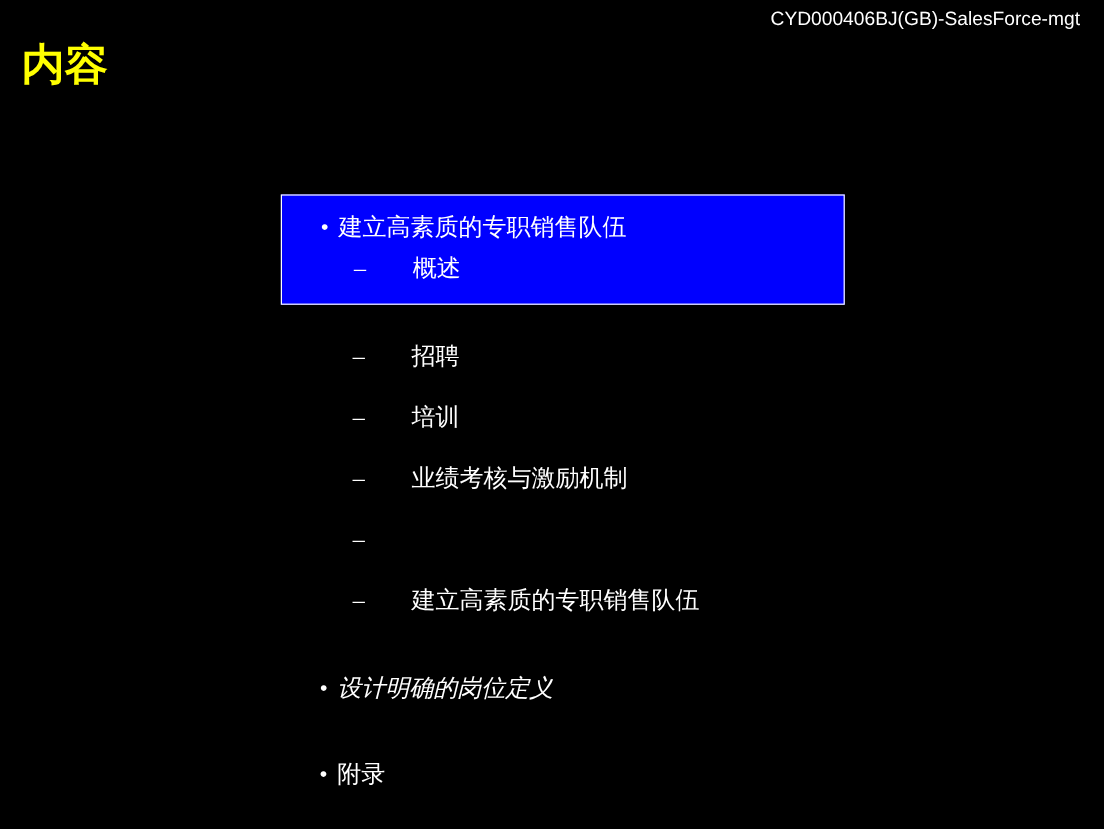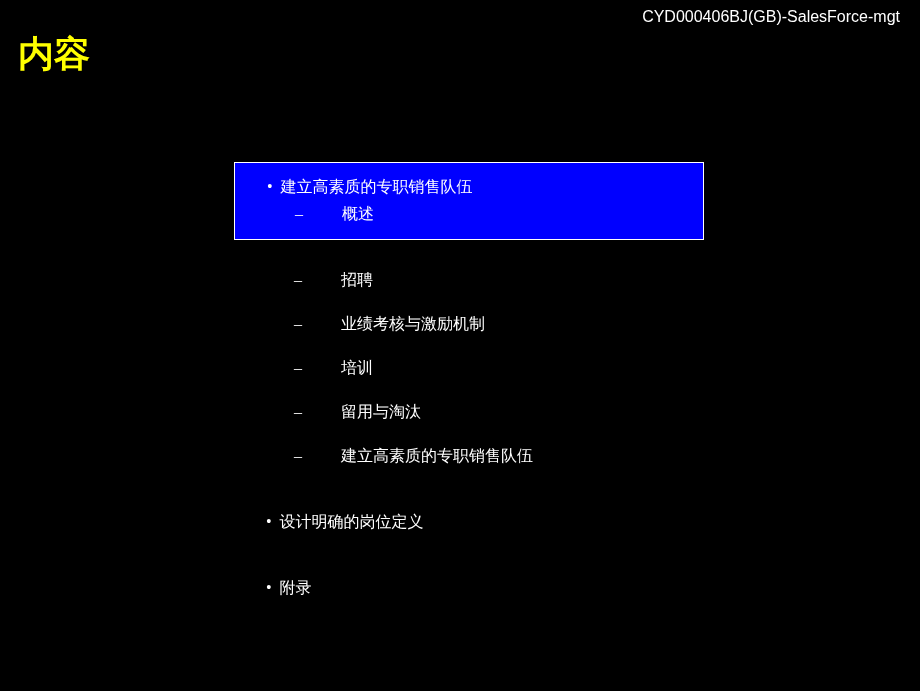--- a/index.html
+++ b/index.html
@@ -40,21 +40,21 @@
       width: 470px;
     }
     .highlight-box {
       background: #0000ff;
       border: 1px solid #ffffff;
       padding: 10px 20px 12px 20px;
       margin-bottom: 6px;
     }
     .bullet-item {
       color: #ffffff;
-      font-size: 16px;
+      font-size: 20px;
       line-height: 1.7;
       display: flex;
       align-items: flex-start;
     }
     .bullet-item.level-1 {
       padding-left: 12px;
     }
     .bullet-item.level-2 {
       padding-left: 40px;
       gap: 31px;
@@ -72,20 +72,21 @@
     .sub-items {
       padding: 4px 20px 0 20px;
     }
     .sub-items .bullet-item {
       line-height: 1.75;
       margin-top: 16px;
     }
     .section-2 {
       margin-top: 38px;
       padding-left: 20px;
+      font-style: italic;
     }
     .section-3 {
       margin-top: 38px;
       padding-left: 20px;
     }
   </style>
 </head>
 <body>
 
 <div class="header-code">CYD000406BJ(GB)-SalesForce-mgt</div>
@@ -105,29 +106,28 @@
     </div>
   </div>
 
   <div class="sub-items">
     <div class="bullet-item level-2">
       <span class="bullet-marker"></span>
       <span>招聘</span>
     </div>
     <div class="bullet-item level-2">
       <span class="bullet-marker"></span>
+      <span>培训</span>
+    </div>
+    <div class="bullet-item level-2">
+      <span class="bullet-marker"></span>
       <span>业绩考核与激励机制</span>
     </div>
     <div class="bullet-item level-2">
       <span class="bullet-marker"></span>
-      <span>培训</span>
-    </div>
-    <div class="bullet-item level-2">
-      <span class="bullet-marker"></span>
-      <span>留用与淘汰</span>
     </div>
     <div class="bullet-item level-2">
       <span class="bullet-marker"></span>
       <span>建立高素质的专职销售队伍</span>
     </div>
   </div>
 
   <div class="section-2">
     <div class="bullet-item level-1">
       <span class="bullet-marker"></span>

